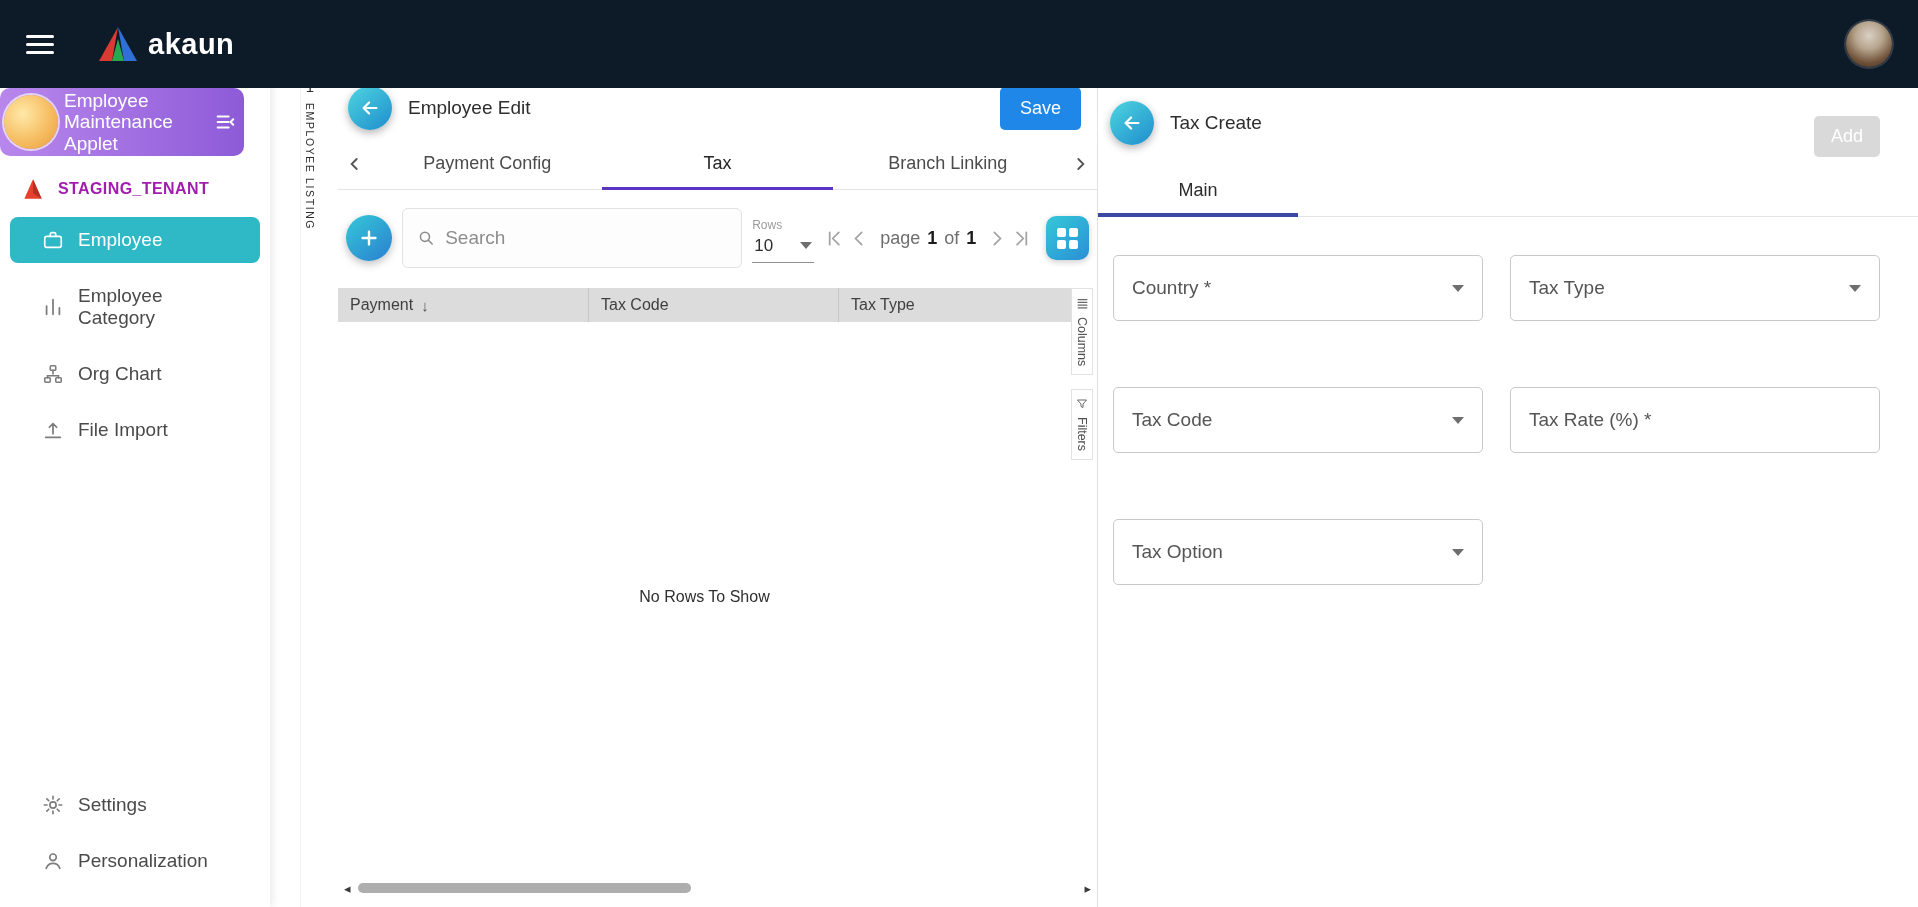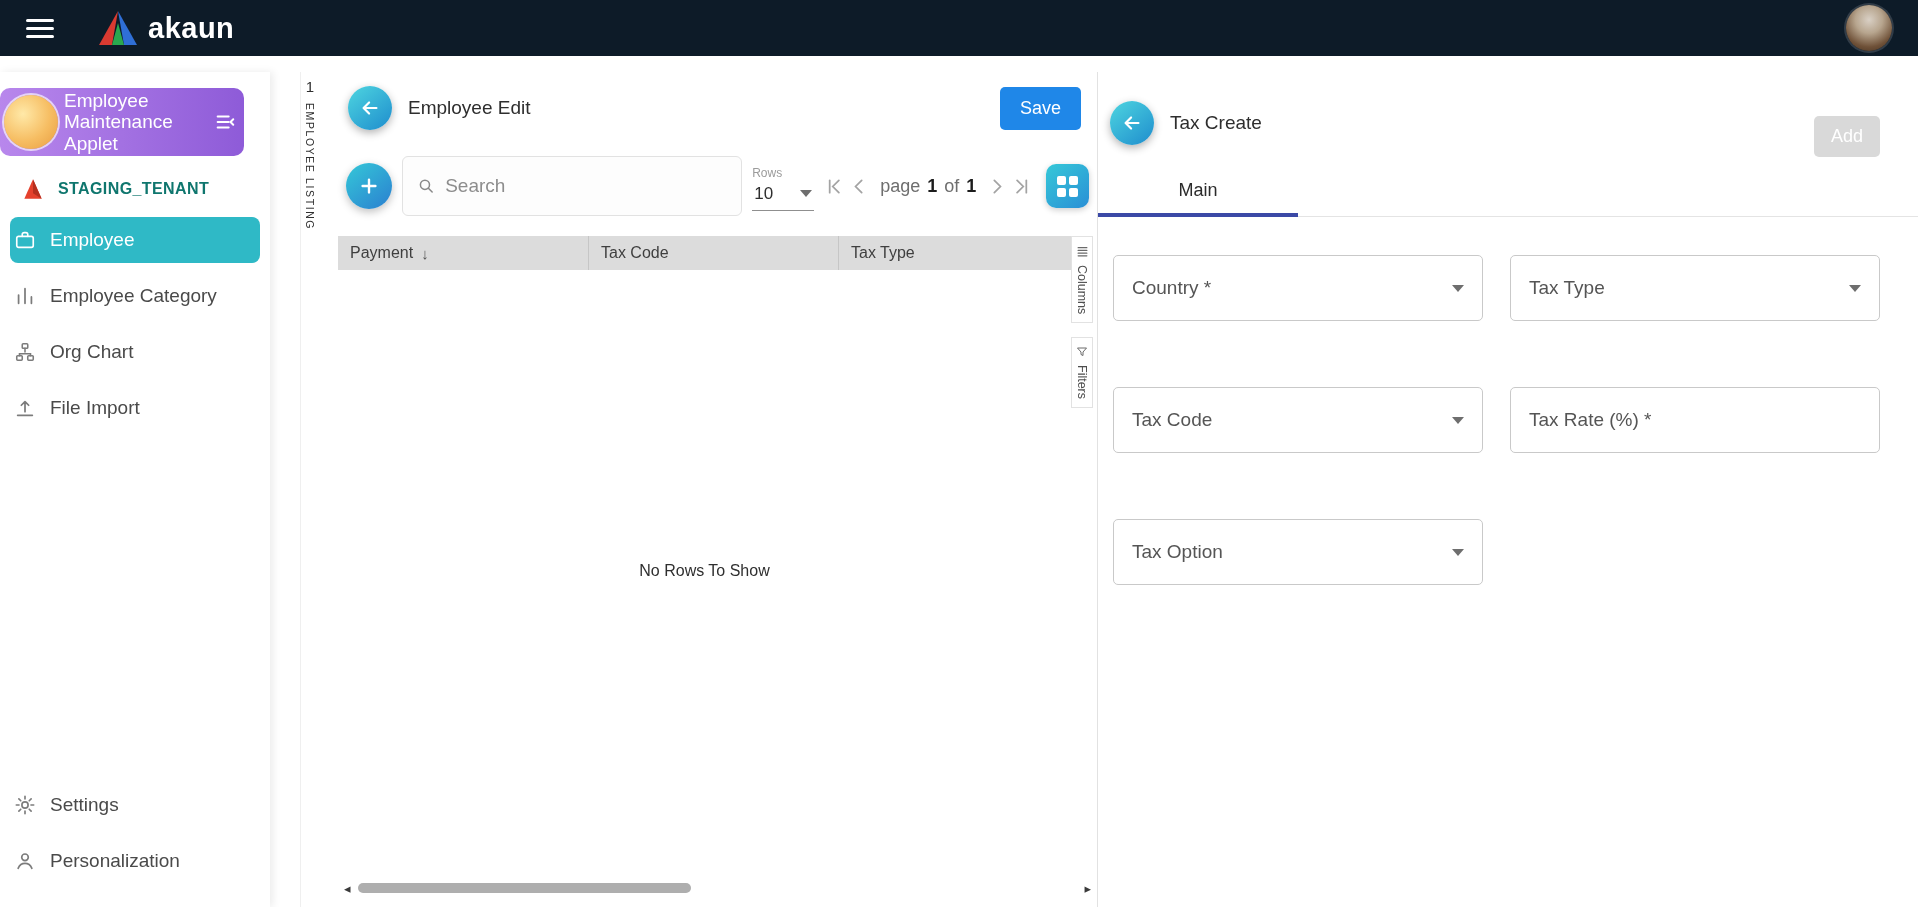--- a/index.html
+++ b/index.html
@@ -1,20 +1,20 @@
 <!DOCTYPE html>
 <html><head>
 <meta charset="utf-8">
 <style>
   * { margin:0; padding:0; box-sizing:border-box; }
   html,body { width:1918px; height:907px; overflow:hidden; background:#fff;
               font-family:"Liberation Sans", sans-serif; }
 
   
-  .topbar { position:absolute; top:0; left:0; width:1918px; height:56px;
+  .topbar { position:absolute; top:0; left:0; width:1918px; height:88px;
             background:#0d1b28; display:flex; align-items:center; padding:0 26px; z-index:10; }
   .hamburger { width:30px; display:flex; flex-direction:column; gap:5px; cursor:pointer; }
   .hamburger span { display:block; height:3px; width:28px; background:#fff; border-radius:2px; }
   .brand { display:flex; align-items:center; margin-left:42px; gap:10px; cursor:pointer; }
   .brand-text { color:#fff; font-size:29px; font-weight:700; letter-spacing:.5px; }
   .top-avatar { margin-left:auto; width:46px; height:46px; border-radius:50%;
                 background:radial-gradient(circle at 50% 32%, #d9d0c5 0%, #b7a58e 35%, #6f5138 70%, #3e2c1d 100%);
                 box-shadow:0 0 0 2px rgba(255,255,255,.15); cursor:pointer; }
 
   
@@ -23,22 +23,22 @@
              padding:16px 0 18px 0; z-index:5; }
   .applet { position:relative; height:68px; margin-right:26px;
             background:linear-gradient(90deg,#b887ec,#8e5bd8); border-radius:10px;
             display:flex; align-items:center; padding:0 36px 0 64px; color:#fff;
             font-size:19px; line-height:1.12; cursor:pointer; }
   .applet-avatar { position:absolute; left:4px; top:7px; width:54px; height:54px; border-radius:50%;
                    background:radial-gradient(circle at 35% 35%, #ffe9a8 0%, #f6bd62 55%, #e89b3f 100%);
                    box-shadow:0 0 0 2px rgba(255,255,255,.65); }
   .menu-open { position:absolute; right:8px; top:50%; transform:translateY(-50%); }
   .tenant { display:flex; align-items:center; gap:12px; padding:20px 20px 10px 20px; cursor:pointer; }
-  .tenant-label { font-size:16px; color:#0f766e; font-weight:600; letter-spacing:.4px; }
-  .nav-item { display:flex; align-items:center; gap:14px; margin:5px 10px; padding:12px 4px;
+  .tenant-label { font-size:16px; color:#a21caf; font-weight:600; letter-spacing:.4px; }
+  .nav-item { display:flex; align-items:center; gap:14px; margin:5px 10px; padding:12px 32px;
               font-size:19px; color:#4a4a4a; border-radius:8px; cursor:pointer; }
   .nav-item svg { color:#7c7c7c; flex:0 0 auto; }
   .nav-item.active { background:#2fb9c6; color:#fff; }
   .nav-item.active svg { color:#fff; }
   .side-spacer { flex:1; }
 
   
   .workspace { position:absolute; top:72px; left:270px; right:0; bottom:0; display:flex; background:#fff; }
 
   
@@ -245,20 +245,43 @@
       <div class="circle-btn">
         <svg width="22" height="22" viewBox="0 0 24 24" fill="none" stroke="#fff" stroke-width="2.4" stroke-linecap="round" stroke-linejoin="round">
           <path d="M19 12H6"></path>
             <path d="M11 6l-6 6 6 6"></path>
         </svg>
       </div>
       <span class="panel-title">Employee Edit</span>
       <button class="save-btn">Save</button>
     </div>
 
+    <div class="tabs-row">
+      <span class="tab-chevron">
+        <svg width="20" height="20" viewBox="0 0 24 24" fill="none" stroke="#555" stroke-width="2.2" stroke-linecap="round">
+            <path d="M14 6l-6 6 6 6"></path>
+          </svg>
+      </span>
+      <div class="tabs">
+        <div class="tab">
+          <span>Payment Config</span>
+        </div>
+        <div class="tab active">
+          <span>Tax</span>
+        </div>
+        <div class="tab">
+          <span>Branch Linking</span>
+        </div>
+      </div>
+      <span class="tab-chevron">
+        <svg width="20" height="20" viewBox="0 0 24 24" fill="none" stroke="#555" stroke-width="2.2" stroke-linecap="round">
+            <path d="M10 6l6 6-6 6"></path>
+          </svg>
+      </span>
+    </div>
 
     <div class="toolbar">
       <div class="plus-btn">
         <svg width="22" height="22" viewBox="0 0 24 24" fill="none" stroke="#fff" stroke-width="2.6" stroke-linecap="round">
             <path d="M12 5v14M5 12h14"></path>
           </svg>
       </div>
       <div class="search-box">
         <svg width="20" height="20" viewBox="0 0 24 24" fill="none" stroke="#8a8a8a" stroke-width="2" stroke-linecap="round">
           <circle cx="10.5" cy="10.5" r="6"></circle>

